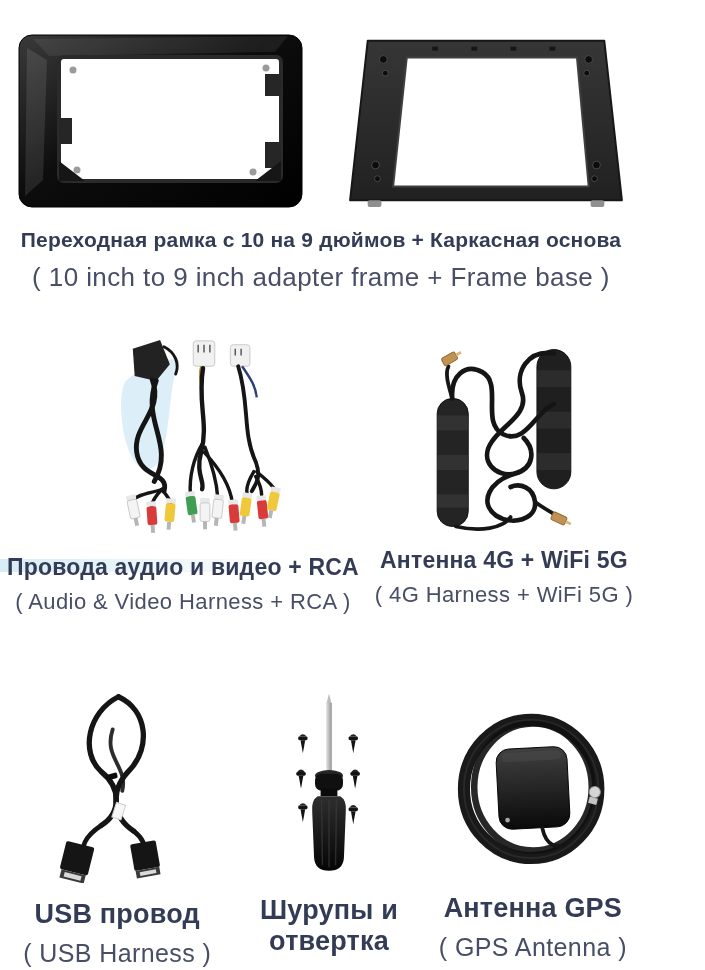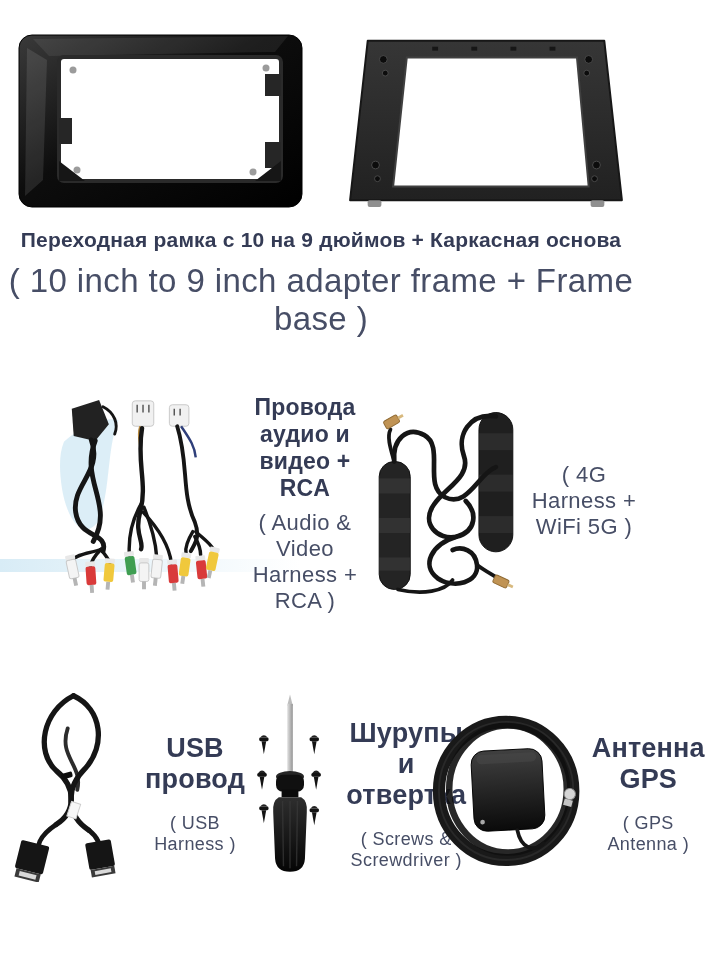--- a/index.html
+++ b/index.html
@@ -19,36 +19,36 @@
   .caption{ text-align:center; }
   .cap-ru{
     font-weight:bold;color:var(--text-title);
     letter-spacing:.2px;
   }
   .cap-en{
     font-weight:400;color:var(--text-subtitle);
     letter-spacing:.4px;
   }
   .sec-frames .cap-ru{font-size:21px;margin-top:16px;}
-  .sec-frames .cap-en{font-size:33px;margin-top:10px;}
+  .sec-frames .cap-en{font-size:26px;margin-top:10px;}
   .sec-mid{margin-top:42px;display:flex;}
-  .col{display:flex;flex-direction:row;align-items:center;}
+  .col{display:flex;flex-direction:column;align-items:center;}
   .col-harness{width:57%;}
   .col-ant4g{width:43%;}
   .col-harness .fig{margin-left:44px;}
   .col-ant4g .fig{margin-top:8px;}
   .sec-mid .cap-ru{font-size:23px;margin-top:14px;}
   .sec-mid .cap-en{font-size:22px;margin-top:8px;}
   .sec-bottom{margin-top:76px;display:flex;}
   .col-usb{width:36.5%;}
   .col-screws{width:29.5%;}
   .col-gps{width:34%;}
   .col-gps .fig{margin-top:8px;}
   .sec-bottom .cap-ru{font-size:27px;margin-top:16px;}
-  .sec-bottom .cap-en{font-size:18px;margin-top:18px;}
+  .sec-bottom .cap-en{font-size:25px;margin-top:9px;}
   .fig{line-height:0;}
   svg{display:block;}
   
   .cable{stroke:#151515;fill:none;stroke-linecap:round;}
   .plug-tip{fill:#b5b5b5;}
   .plug-collar{fill:#e8e8e8;}
   .rca-white{fill:var(--rca-white);stroke:#c9c9c9;stroke-width:1;}
   .rca-red{fill:var(--rca-red);}
   .rca-yellow{fill:var(--rca-yellow);}
   .rca-green{fill:var(--rca-green);}
@@ -249,20 +249,21 @@
             <rect class="gold" x="0" y="0" width="16" height="9" rx="2"></rect>
             <rect x="16" y="3" width="6" height="3" fill="#d8b97e"></rect>
           </g>
           <g transform="translate(138,178) rotate(25)">
             <rect class="gold" x="0" y="0" width="16" height="9" rx="2"></rect>
             <rect x="16" y="3" width="6" height="3" fill="#d8b97e"></rect>
           </g>
         </svg>
       </div>
       <div class="caption">
+        <div class="cap-ru">Антенна 4G + WiFi 5G</div>
         <div class="cap-en">( 4G Harness + WiFi 5G )</div>
       </div>
     </div>
   </div>
 
   <div class="sec sec-bottom">
 
     <div class="col col-usb">
       <div class="fig">
         <svg width="145" height="192" viewBox="0 0 150 200">

